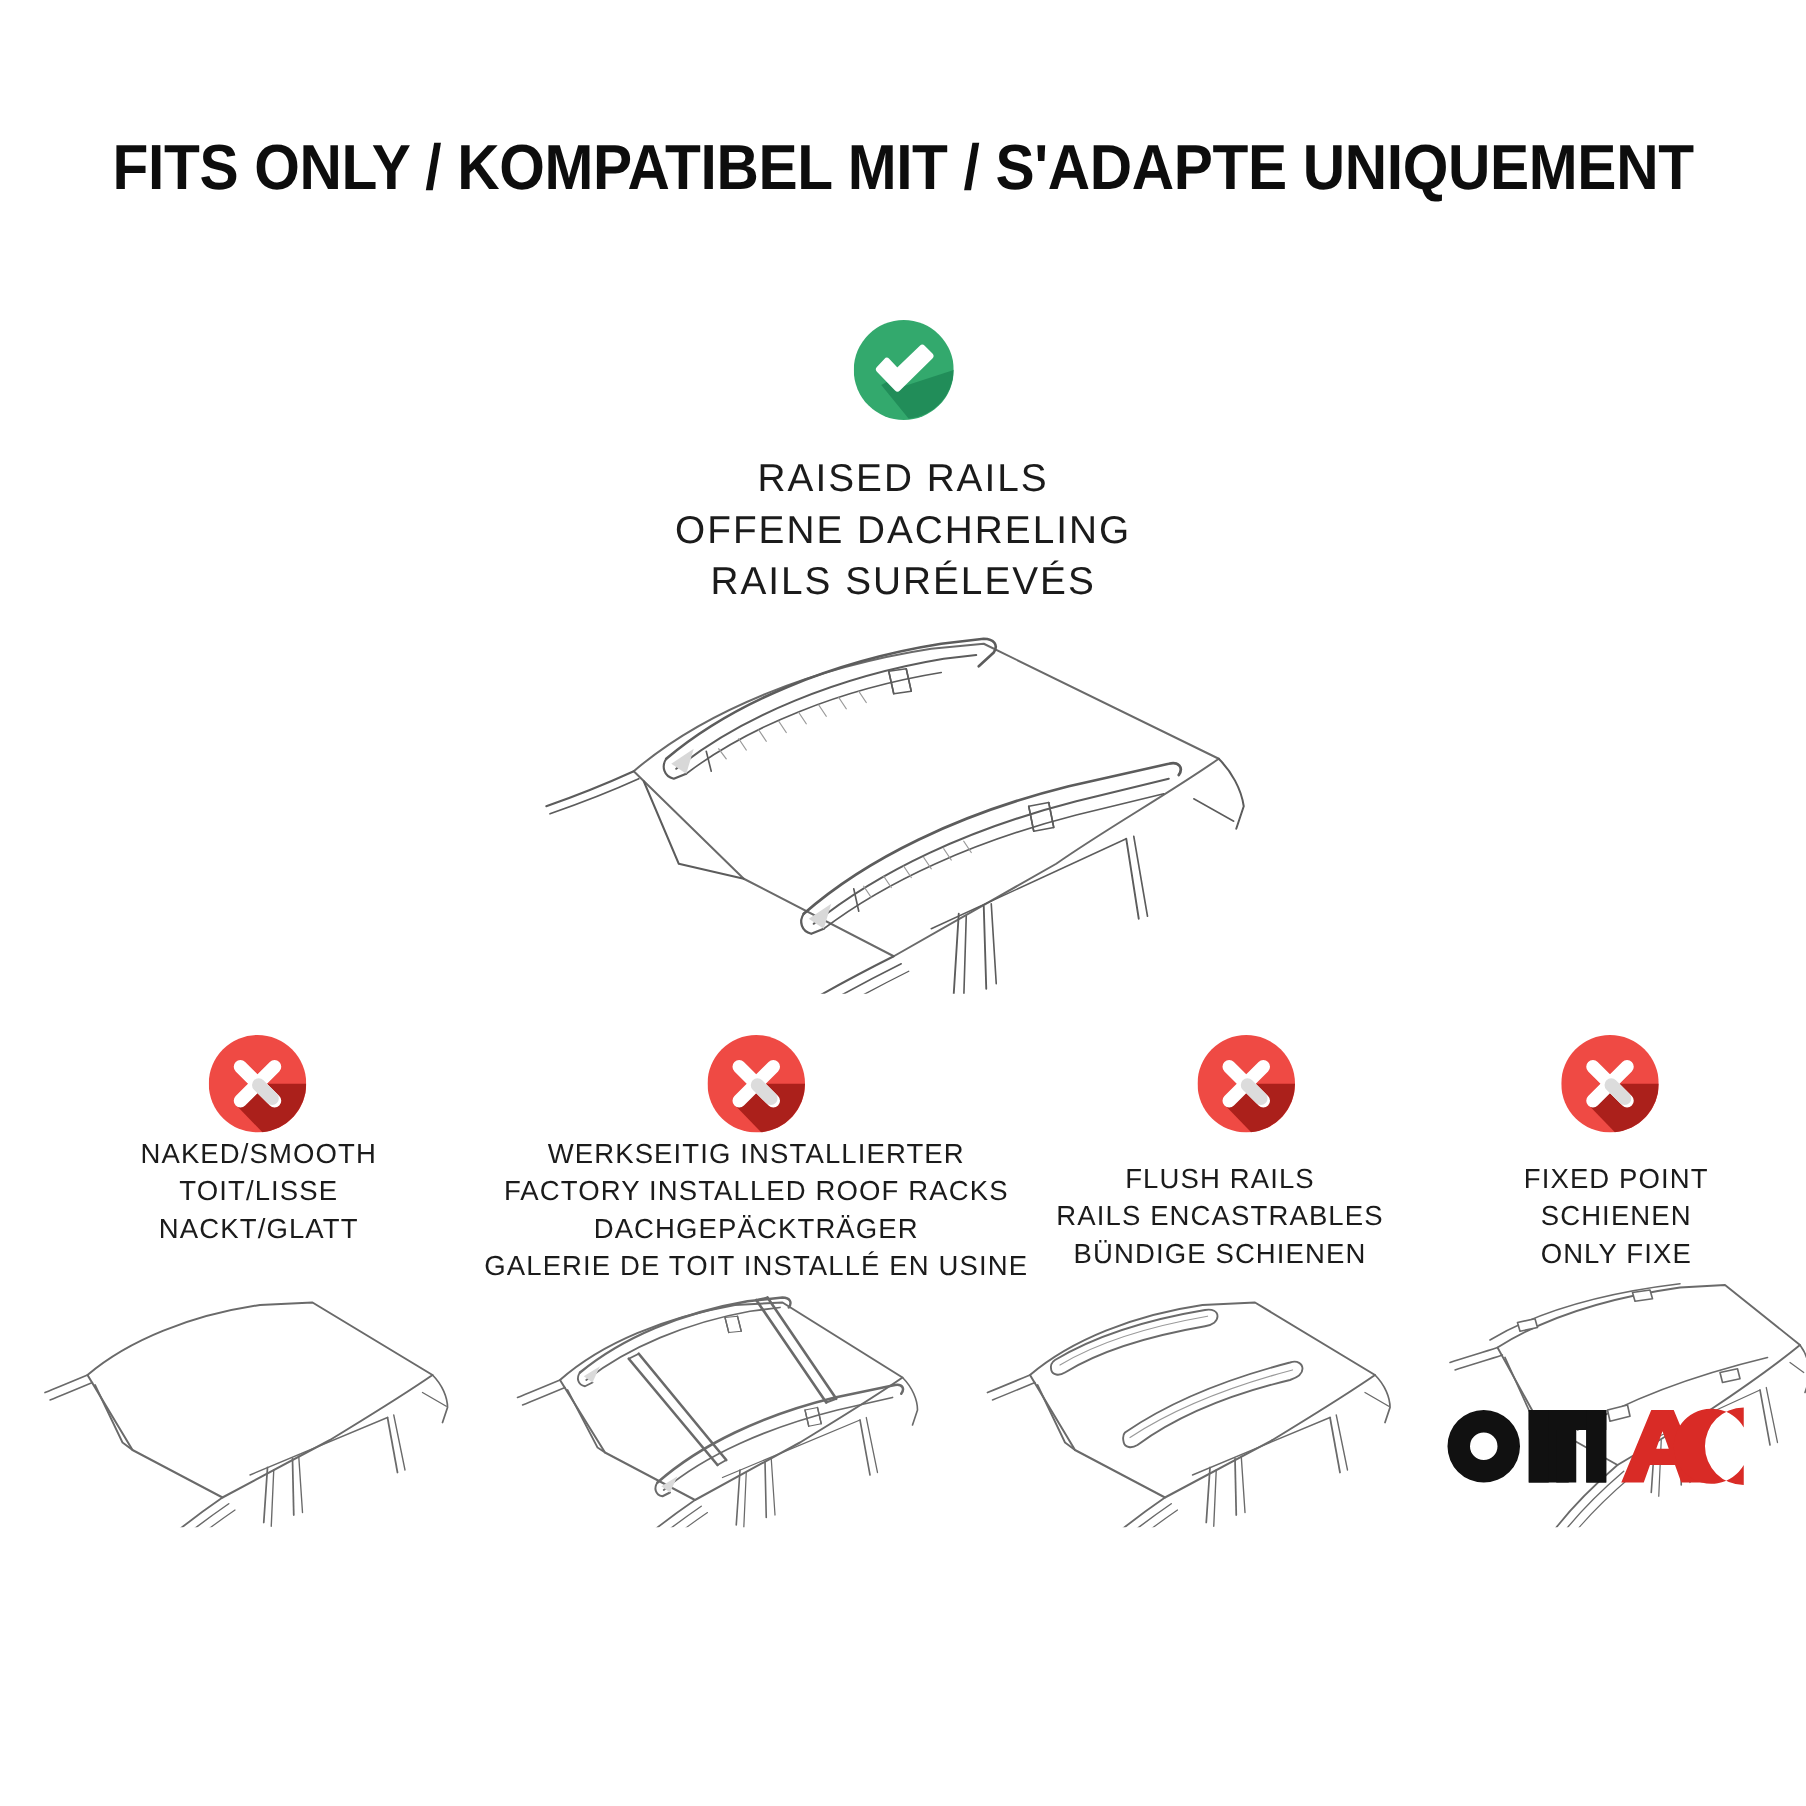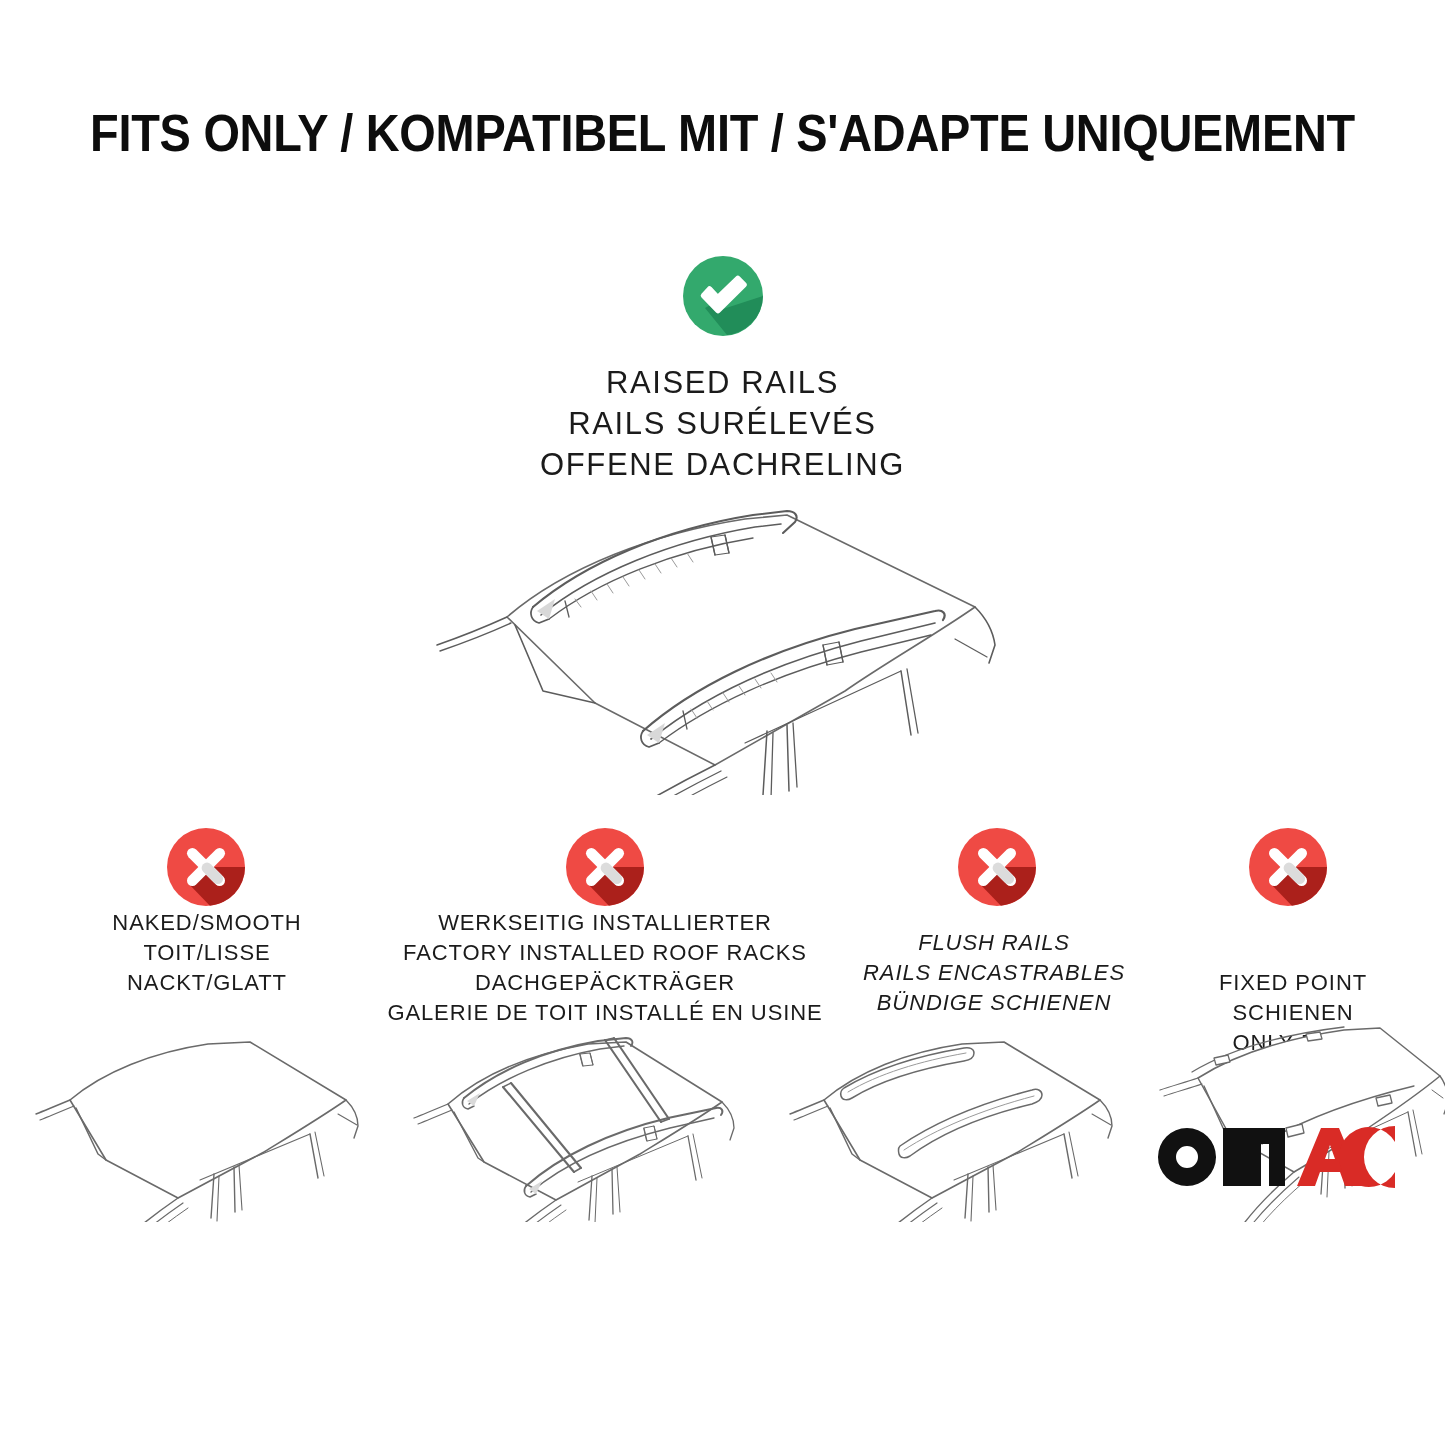--- a/index.html
+++ b/index.html
@@ -96,22 +96,22 @@
   <div class="badge" style="left:683px; top:256px; width:80px; height:80px;">
     <svg viewBox="0 0 80 80" xmlns="http://www.w3.org/2000/svg">
       <circle cx="40" cy="40" r="40" fill="#33a96d"></circle>
       <path d="M33 46 L40 53 L80 40 A40 40 0 0 1 44 79 L22 52 Z" fill="#1f8a56" opacity="0.9"></path>
       <path d="M20.5 39.5 L26.5 33.0 L34.8 41.8 L54.8 22.5 L61.0 28.8 L35.0 54.5 Z" fill="#ffffff" stroke="#ffffff" stroke-width="5.5" stroke-linejoin="round" stroke-linecap="round"></path>
     </svg>
   </div>
 
   <div class="caption caption-hero">
     <span class="ln">RAISED RAILS</span>
+    <span class="ln">OFFENE DACHRELING</span>
     <span class="ln">RAILS SURÉLEVÉS</span>
-    <span class="ln">OFFENE DACHRELING</span>
   </div>
 
   <div class="illus" style="left:415px; top:495px; width:615px; height:300px;">
     <svg viewBox="0 0 615 300" xmlns="http://www.w3.org/2000/svg" fill="none" stroke="#5c5c5c" stroke-width="2" stroke-linecap="round" stroke-linejoin="round">
 
       <path d="M92 122 C150 72 240 38 330 24 L372 20 L560 112 C520 140 470 168 430 196 L300 270 L180 208 Z" fill="#ffffff" stroke="#6a6a6a" stroke-width="1.6"></path>
 
       <path d="M92 122 C70 132 45 142 22 150" stroke-width="1.6"></path>
       <path d="M96 128 C74 138 48 148 25 156" stroke-width="1.4"></path>
       <path d="M100 130 L128 196 L180 208" stroke-width="1.6"></path>
@@ -262,21 +262,21 @@
     <svg viewBox="0 0 80 80" xmlns="http://www.w3.org/2000/svg">
       <circle cx="40" cy="40" r="40" fill="#ef4a44"></circle>
       <path d="M40 40 L80 40 A40 40 0 0 1 44 79.8 L22 57 Z" fill="#a51c18" opacity="0.92"></path>
       <g stroke-linecap="round" stroke-width="11">
         <line x1="26" y1="26" x2="54" y2="54" stroke="#ffffff"></line>
         <line x1="54" y1="26" x2="26" y2="54" stroke="#ffffff"></line>
         <line x1="41" y1="41" x2="52" y2="52" stroke="#dcdcdc"></line>
       </g>
     </svg>
   </div>
-  <div class="caption caption-sm" style="left:834px; top:928px; width:320px;font-style:italic;">
+  <div class="caption caption-sm" style="left:816px; top:928px; width:320px;">
     <span class="ln">FLUSH RAILS</span>
     <span class="ln">RAILS ENCASTRABLES</span>
     <span class="ln">BÜNDIGE SCHIENEN</span>
   </div>
   <div class="illus" style="left:782px; top:1022px; width:352px; height:218px;">
     <svg viewBox="0 0 352 218" xmlns="http://www.w3.org/2000/svg" fill="none" stroke="#6a6a6a" stroke-width="1.6" stroke-linecap="round" stroke-linejoin="round">
       <path d="M42 78 C75 50 125 30 180 22 L222 20 L318 78 C292 96 262 114 236 130 L150 176 L78 138 Z" fill="#ffffff" stroke="#6a6a6a" stroke-width="1.6"></path>
       <path d="M42 78 C30 83 18 88 8 92" stroke-width="1.4"></path>
       <path d="M46 84 C34 89 22 94 12 98" stroke-width="1.2"></path>
       <path d="M48 86 L70 132 L78 138" stroke-width="1.5"></path>
@@ -305,21 +305,21 @@
     <svg viewBox="0 0 80 80" xmlns="http://www.w3.org/2000/svg">
       <circle cx="40" cy="40" r="40" fill="#ef4a44"></circle>
       <path d="M40 40 L80 40 A40 40 0 0 1 44 79.8 L22 57 Z" fill="#a51c18" opacity="0.92"></path>
       <g stroke-linecap="round" stroke-width="11">
         <line x1="26" y1="26" x2="54" y2="54" stroke="#ffffff"></line>
         <line x1="54" y1="26" x2="26" y2="54" stroke="#ffffff"></line>
         <line x1="41" y1="41" x2="52" y2="52" stroke="#dcdcdc"></line>
       </g>
     </svg>
   </div>
-  <div class="caption caption-sm" style="left:1158px; top:928px; width:270px;margin-top:40px;">
+  <div class="caption caption-sm" style="left:1158px; top:928px; width:270px;">
     <span class="ln">FIXED POINT</span>
     <span class="ln">SCHIENEN</span>
     <span class="ln">ONLY FIXE</span>
   </div>
   <div class="illus" style="left:1152px; top:1016px; width:293px; height:224px;">
     <svg viewBox="0 0 293 224" xmlns="http://www.w3.org/2000/svg" fill="none" stroke="#6a6a6a" stroke-width="1.5" stroke-linecap="round" stroke-linejoin="round">
       <path d="M46 62 C84 38 136 22 192 14 L228 12 L288 60 C266 78 240 96 216 112 L142 156 L78 120 Z" fill="#ffffff" stroke="#6a6a6a" stroke-width="1.5"></path>
       <path d="M46 62 C34 66 20 70 8 74" stroke-width="1.3"></path>
       <path d="M50 68 C38 72 24 76 12 80" stroke-width="1.1"></path>
       <path d="M52 70 L72 114 L78 120" stroke-width="1.4"></path>

